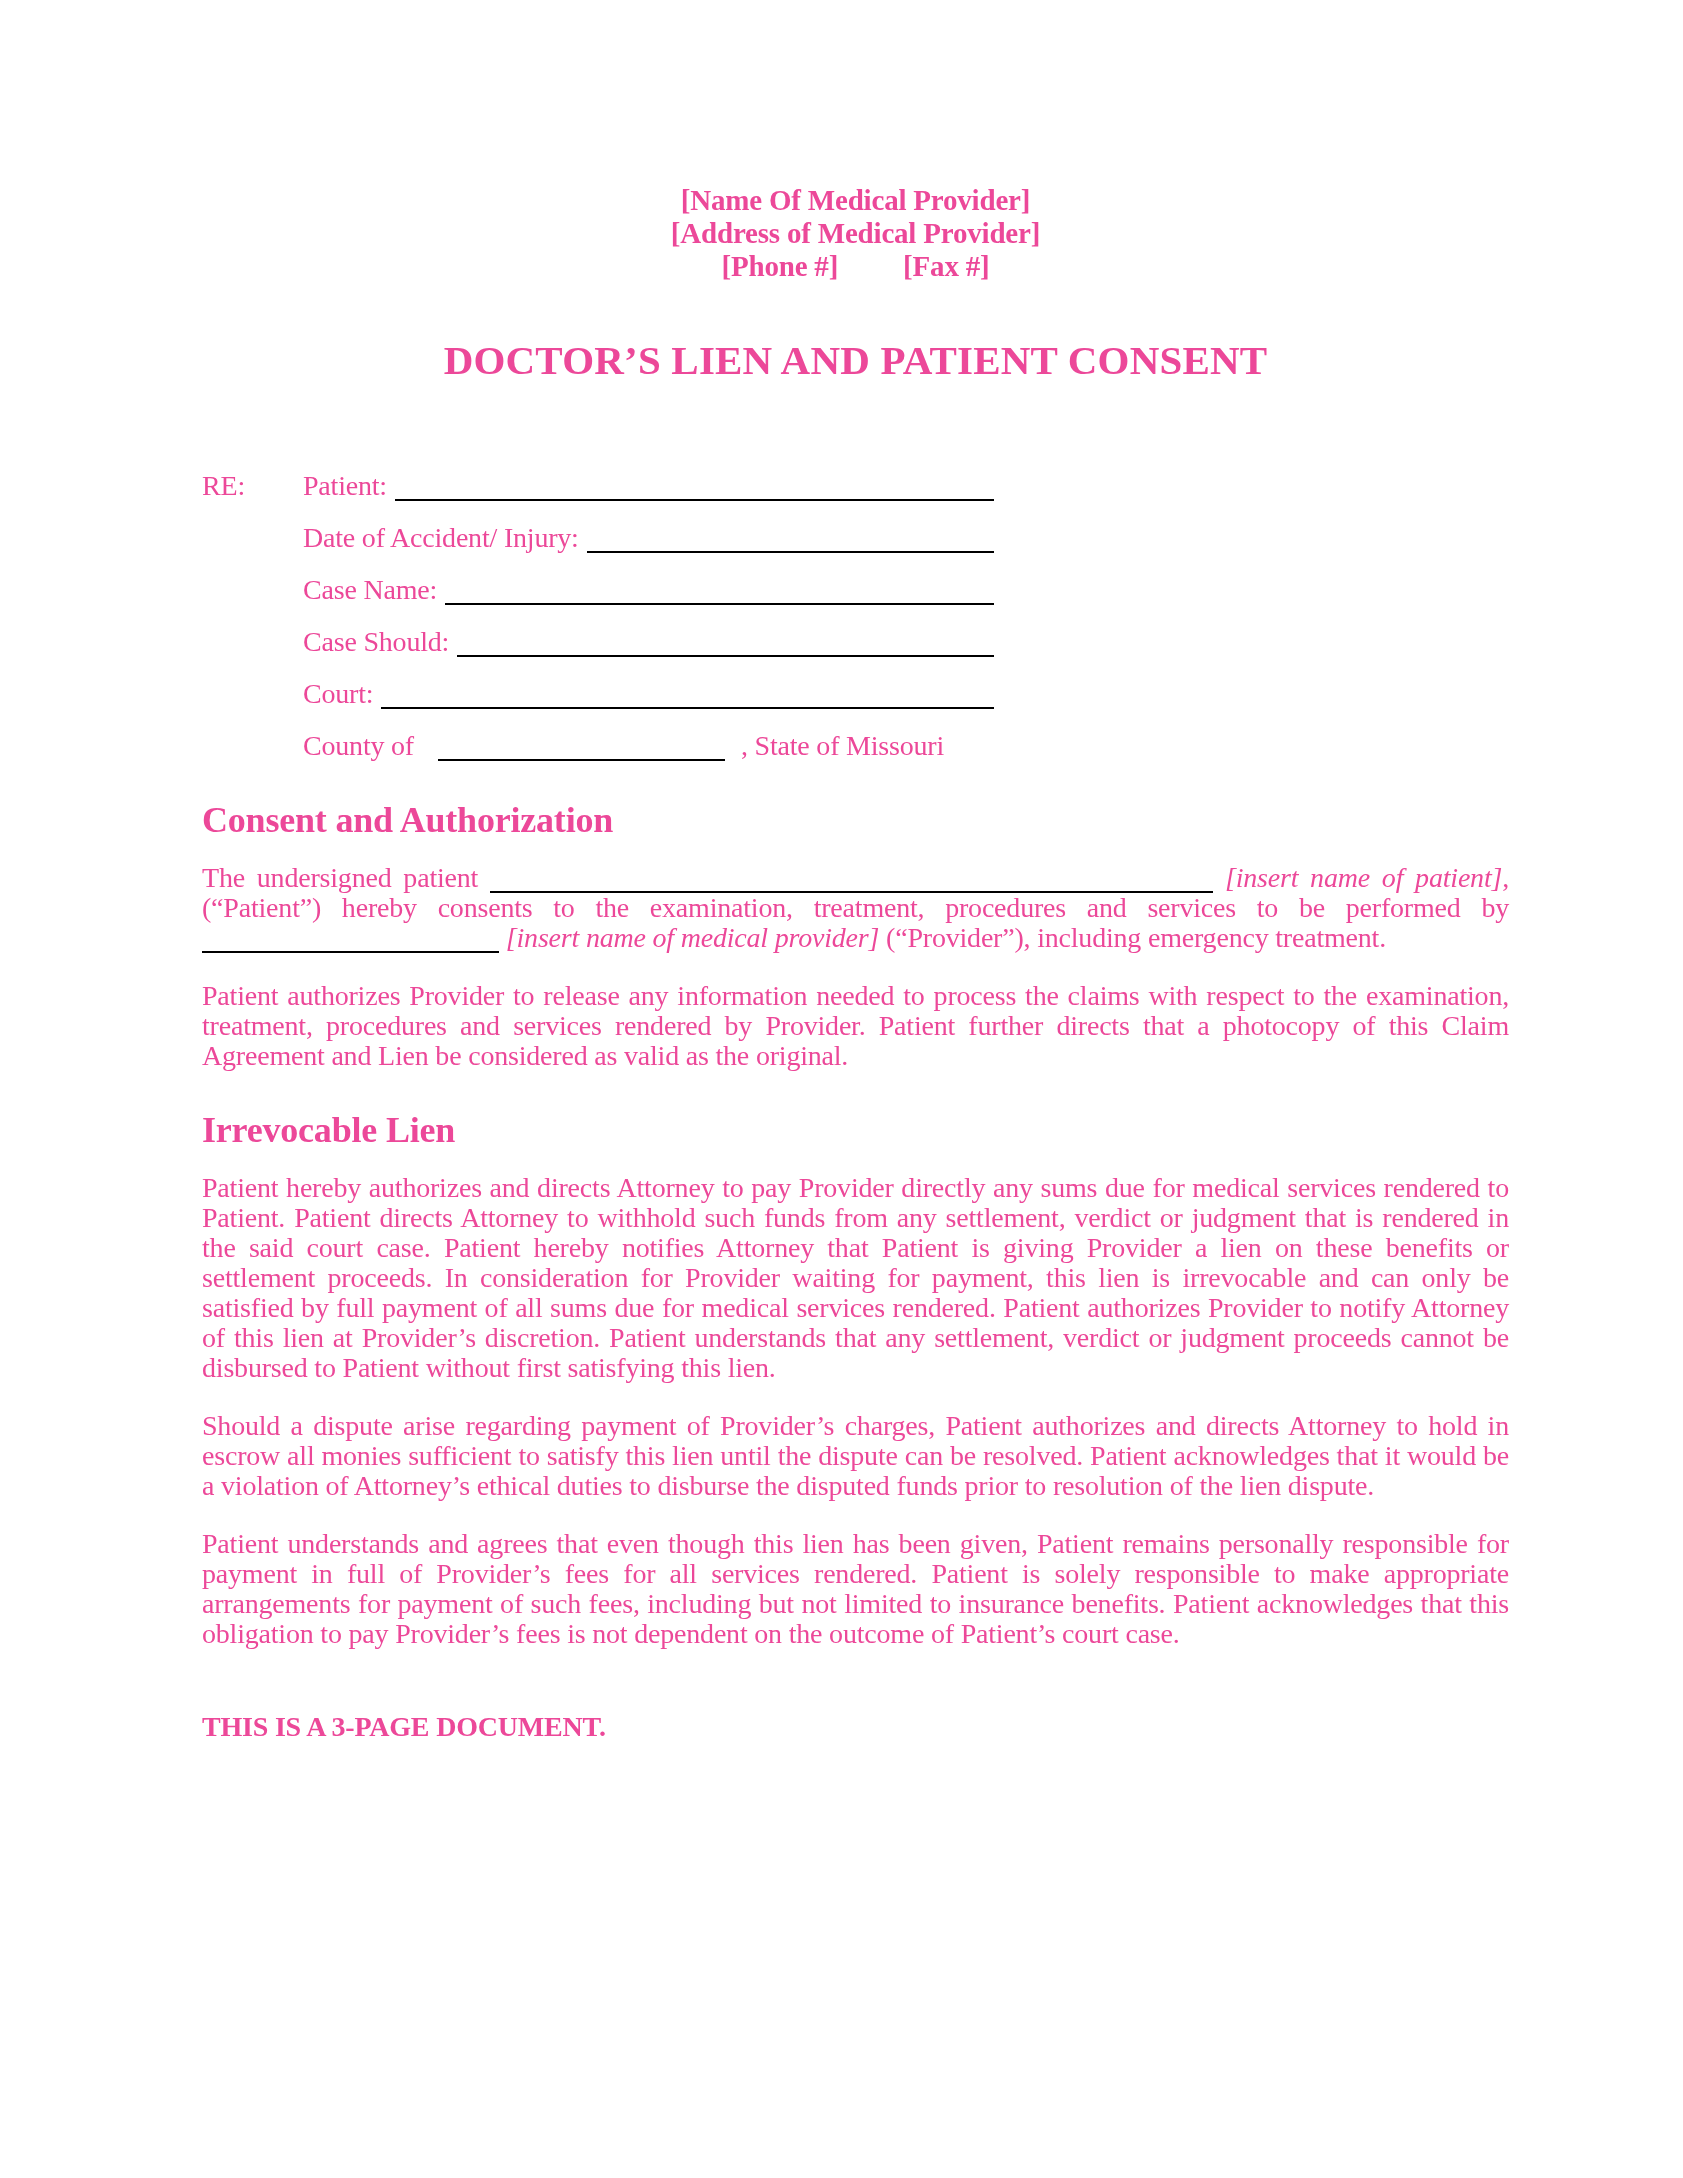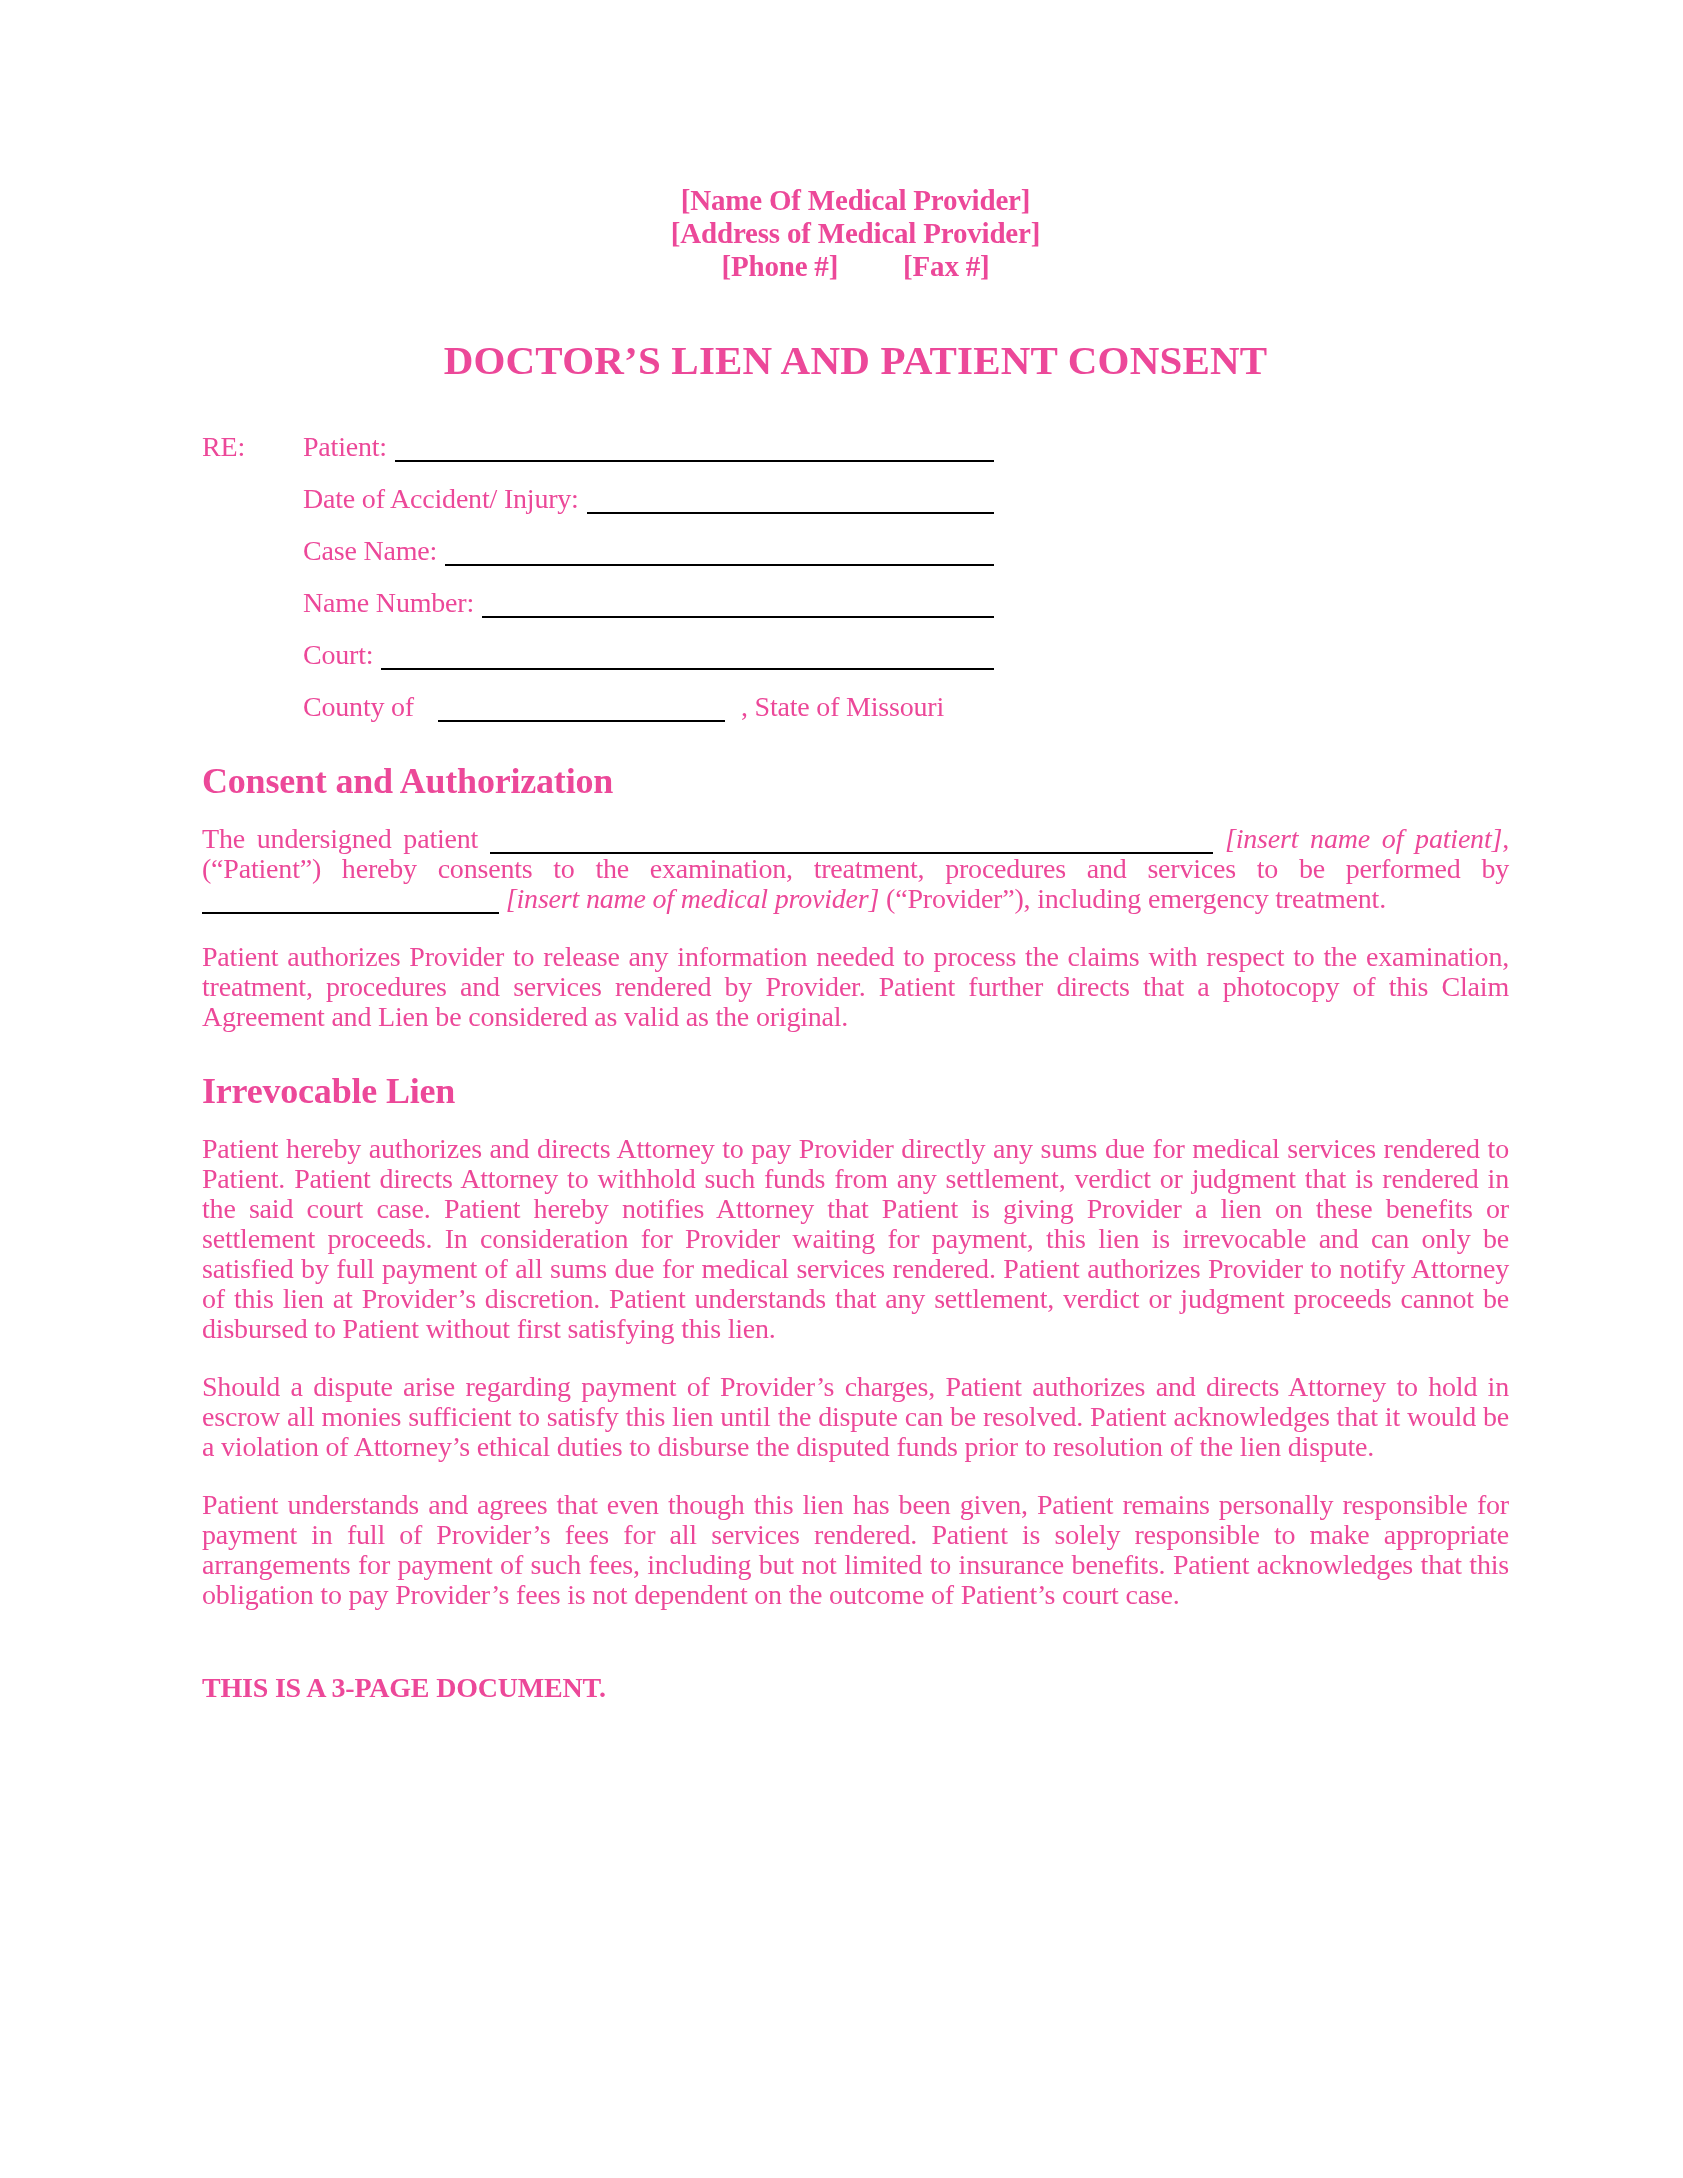--- a/index.html
+++ b/index.html
@@ -26,21 +26,21 @@
   .doc-title {
     text-align: center;
     font-weight: bold;
     font-size: 41px;
     line-height: 48px;
     margin: 53px 0 0 0;
     letter-spacing: 0.2px;
   }
 
   
-  .re-block { margin-top: 48px; }
+  .re-block { margin-top: 87px; }
   .re-row {
     display: flex;
     width: 792px;
     height: 30px;
     margin-bottom: 22px;
     box-sizing: border-box;
     align-items: stretch;
   }
   .re-row.indent { padding-left: 101px; }
   .re-label { width: 101px; flex: none; }
@@ -85,21 +85,21 @@
     </div>
     <div class="re-row indent">
       <span class="f-label">Date of Accident/ Injury:</span>
       <span class="fill"></span>
     </div>
     <div class="re-row indent">
       <span class="f-label">Case Name:</span>
       <span class="fill"></span>
     </div>
     <div class="re-row indent">
-      <span class="f-label">Name Number:</span>
+      <span class="f-label">Case Should:</span>
       <span class="fill"></span>
     </div>
     <div class="re-row indent">
       <span class="f-label">Court:</span>
       <span class="fill"></span>
     </div>
     <div class="re-row indent county">
       <span class="f-label">County of</span>
       <span class="county-gap"></span>
       <span class="f-label">, State of Missouri</span>

